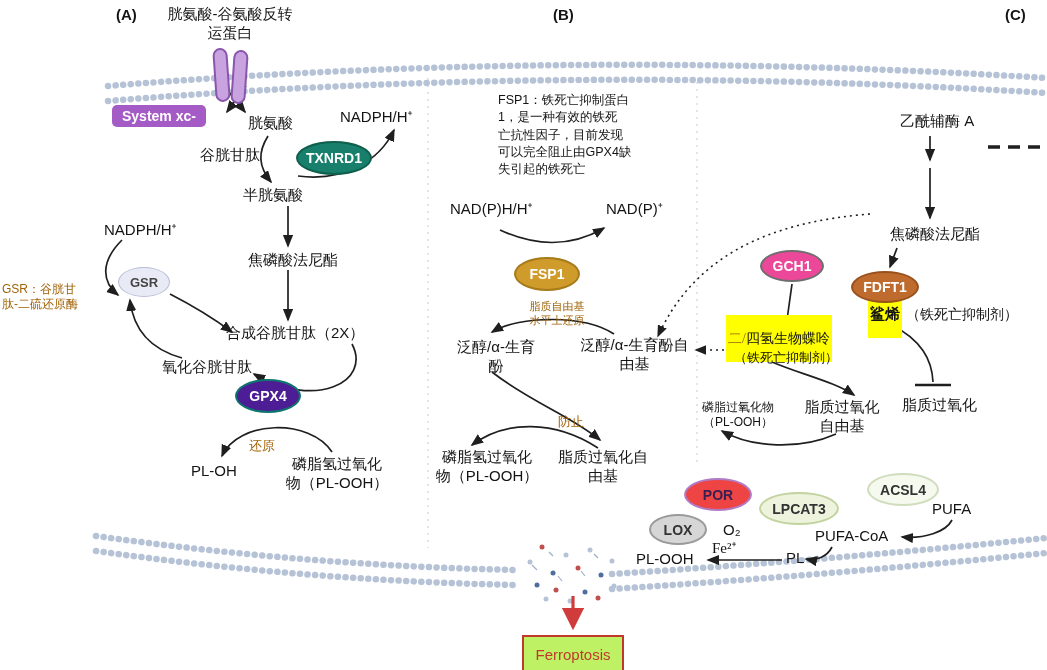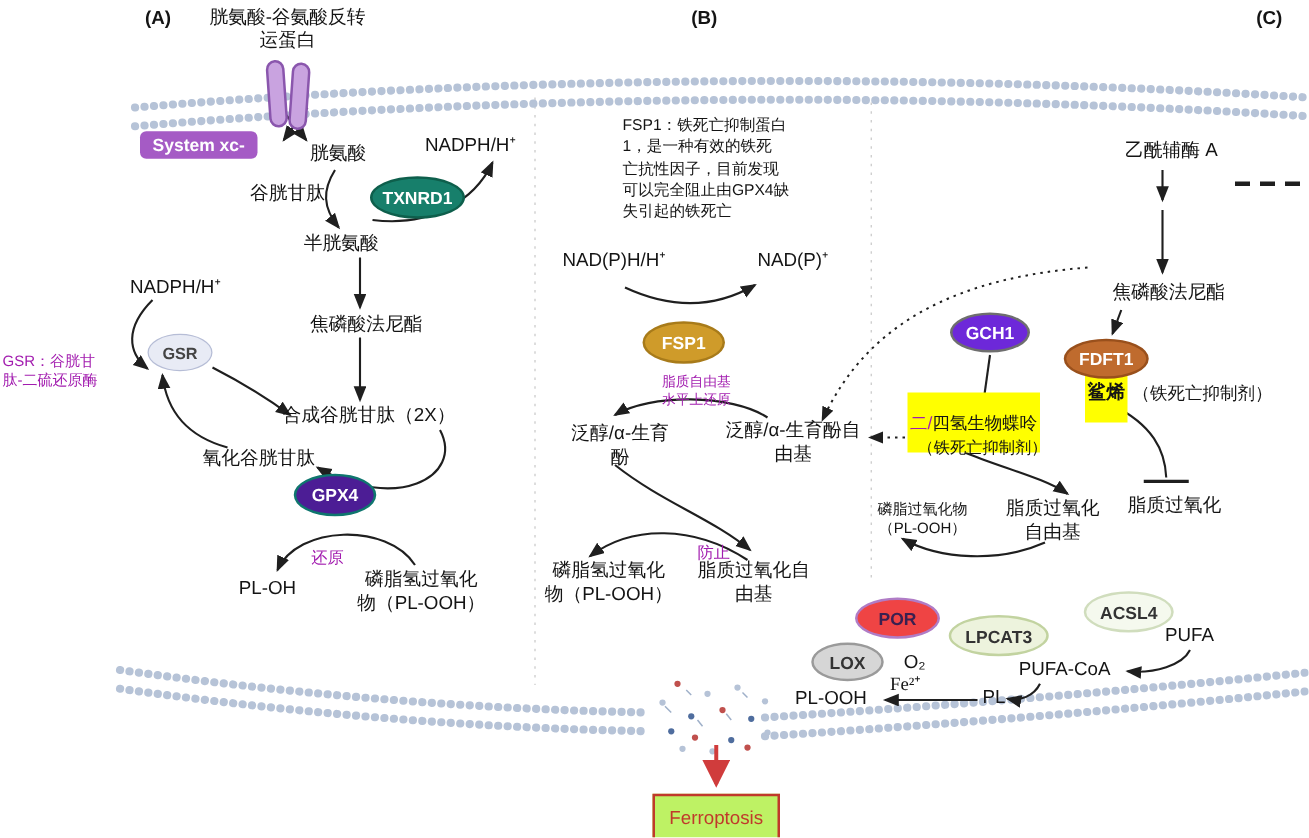--- a/index.html
+++ b/index.html
@@ -5,24 +5,24 @@
   html,body{margin:0;padding:0;background:#ffffff;}
   #canvas{position:relative;width:1047px;height:670px;background:#ffffff;overflow:hidden;
           font-family:"Liberation Sans", sans-serif;}
   #canvas svg.layer{position:absolute;left:0;top:0;pointer-events:none;}
   .lbl{position:absolute;font-size:15px;color:#141414;line-height:1.25;white-space:pre-line;z-index:2;}
   .ctr{text-align:center;}
   .b{font-weight:bold;}
   .sm{font-size:12px;}
   .sm2{font-size:12.5px;}
   .tiny{font-size:11px;}
-  .red{color:#a21caf;}
+  .red{color:#a16207;}
   .oval{position:absolute;border-radius:50%;display:flex;align-items:center;justify-content:center;
         font-weight:bold;font-size:14px;z-index:3;box-sizing:border-box;}
-  .hl{background:#ffff00;padding:16px 2px;}
+  .hl{background:#ffff00;padding:16px 2px;font-family:Liberation Serif, serif;}
   .badge{position:absolute;background:#a55bc5;color:#ffffff;font-weight:bold;font-size:14px;
          padding:3px 10px;border-radius:5px;z-index:3;}
   .capsule{position:absolute;width:15px;height:54px;border-radius:9px;background:#c9a3e0;
            border:2px solid #8a56ad;z-index:3;box-sizing:border-box;}
   .ferro{position:absolute;left:522px;top:635px;width:102px;height:38px;border:2px solid #c0392b;
          background:#bef264;color:#c0392b;font-weight:normal;font-size:15px;display:flex;
          align-items:center;justify-content:center;z-index:3;box-sizing:border-box;}
 </style>
 </head>
 <body>
@@ -176,31 +176,31 @@
   <div class="oval" style="left:514px;top:257px;width:66px;height:34px;background:#cf9b2a;color:#fff;border:2px solid #a87b1a;">FSP1</div>
 
   <div class="lbl tiny red ctr" style="left:516px;top:300px;width:82px;">脂质自由基
 水平上还原</div>
 
   <div class="lbl ctr" style="left:446px;top:338px;width:100px;">泛醇/α-生育
 酚</div>
   <div class="lbl ctr" style="left:572px;top:336px;width:125px;">泛醇/α-生育酚自
 由基</div>
 
-  <div class="lbl red" style="left:558px;top:414px;font-size:13px;margin-top:20px;">防止</div>
+  <div class="lbl red" style="left:558px;top:414px;font-size:13px;">防止</div>
 
   <div class="lbl ctr" style="left:432px;top:448px;width:110px;">磷脂氢过氧化
 物（PL-OOH）</div>
   <div class="lbl ctr" style="left:548px;top:448px;width:110px;">脂质过氧化自
 由基</div>
 
   <div class="lbl" style="left:900px;top:112px;">乙酰辅酶 A</div>
   <div class="lbl" style="left:890px;top:225px;">焦磷酸法尼酯</div>
 
-  <div class="oval" style="left:760px;top:250px;width:64px;height:32px;background:#6d28d9;color:#fff;border:2px solid #6e6e6e;">GCH1</div>
+  <div class="oval" style="left:760px;top:250px;width:64px;height:32px;background:#ec4899;color:#fff;border:2px solid #6e6e6e;">GCH1</div>
   <div class="oval" style="left:851px;top:271px;width:68px;height:32px;background:#bf6b2e;color:#fff;border:2px solid #99501c;">FDFT1</div>
 
   <div class="lbl b" style="left:868px;top:305px;"><span class="hl">鲨烯</span></div>
   <div class="lbl" style="left:906px;top:306px;font-size:14px;">（铁死亡抑制剂）</div>
 
   <div class="lbl" style="left:726px;top:330px;font-size:14px;"><span class="hl"><span class="red">二/</span><span>四氢生物蝶呤</span></span></div>
   <div class="lbl" style="left:734px;top:350px;font-size:13px;">（铁死亡抑制剂）</div>
 
   <div class="lbl sm ctr" style="left:688px;top:400px;width:100px;">磷脂过氧化物
 （PL-OOH）</div>

